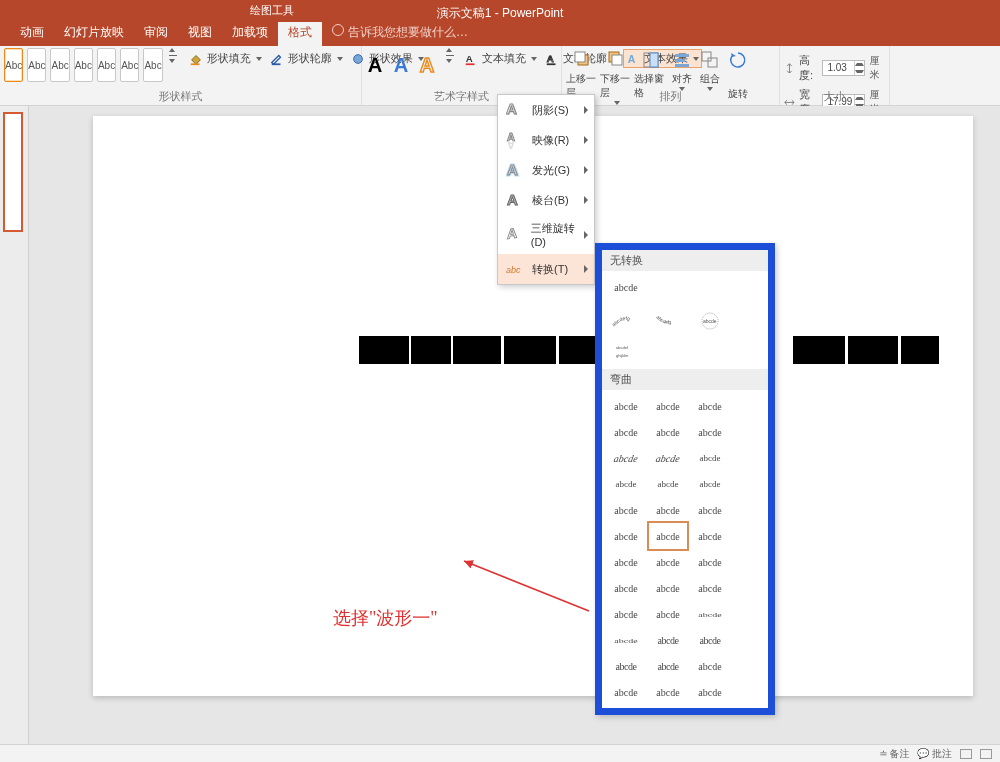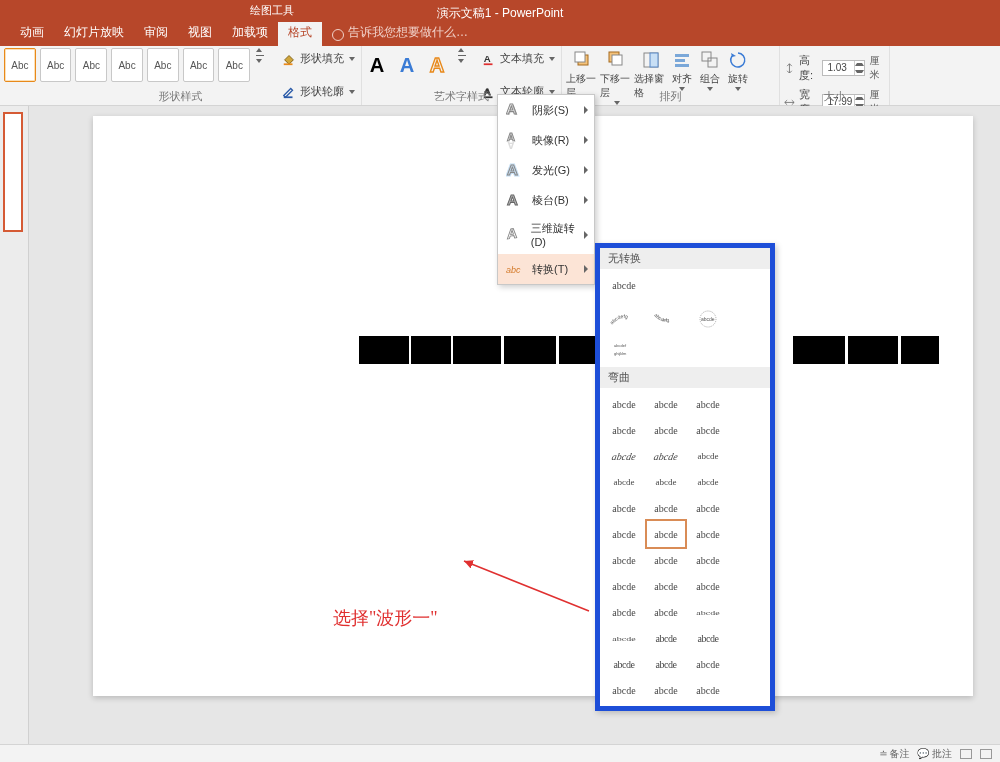--- a/index.html
+++ b/index.html
@@ -7,36 +7,36 @@
 
 
 .titlebar { height:22px; background:#b7472a; display:flex; align-items:flex-end; color:#fff; position:relative; }
 .titlebar .tooltab { position:absolute; left:244px; top:-1px; width:56px; text-align:center; font-size:11px; padding:4px 0; }
 .titlebar .doctitle { margin:0 auto; font-size:12px; }
 
 
 .tabs { height:24px; background:#b7472a; display:flex; align-items:flex-end; padding-left:10px; color:#fff; }
 .tabs .tab { padding:4px 10px 5px; font-size:12px; cursor:pointer;margin-top:48px; }
 .tabs .tab.active { background:#f3f3f3; color:#b7472a; margin-bottom:0; }
-.tabs .tell { margin-left:10px; color:#f0d0c8; display:flex; align-items:flex-end; gap:4px; font-size:12px; padding:4px 0 5px; }
+.tabs .tell { margin-left:10px; color:#f0d0c8; display:flex; align-items:flex-start; gap:4px; font-size:12px; padding:4px 0 5px; }
 .tabs .bulb { width:12px; height:12px; border:1px solid #f0d0c8; border-radius:50%; position:relative; }
 
 
 .ribbon { height:60px; background:#f3f3f3; border-bottom:1px solid #d4d4d4; display:flex; }
 .group { border-right:1px solid #e0e0e0; display:flex; flex-direction:column; justify-content:flex-start; padding:2px 4px 0; position:relative; }
 .group-row { display:flex; gap:4px; align-items:flex-start; flex:1; }
 .group-label { position:absolute; bottom:1px; left:0; right:0; text-align:center; font-size:11px; color:#777; }
 .shape-style-box { width:32px; height:34px; border:1px solid #c8c8c8; background:#fff; display:flex; align-items:center; justify-content:center; font-size:10px; color:#555; border-radius:2px; }
 .shape-style-box.sel { border:1px solid #e8891a; box-shadow:inset 0 0 0 1px #fbe0b8; }
 .gallery-more { width:14px; display:flex; flex-direction:column; justify-content:center; gap:3px; margin-left:2px; }
 .gallery-more .tri { width:0; height:0; border-left:3px solid transparent; border-right:3px solid transparent; }
 .gallery-more .up { border-bottom:4px solid #666; }
 .gallery-more .dn { border-top:4px solid #666; }
 .gallery-more .bar { width:8px; height:1px; background:#666; }
-.vstack { display:flex; flex-direction:column; gap:16px; font-size:11px; color:#444; padding-top:2px; }
+.vstack { display:flex; flex-direction:row; gap:4px; font-size:11px; color:#444; padding-top:2px; }
 .vstack .item { display:flex; align-items:center; gap:4px; padding:1px 2px; cursor:pointer; white-space:nowrap; }
 .vstack .item .tri-sm { width:0; height:0; border-left:3px solid transparent; border-right:3px solid transparent; border-top:4px solid #666; margin-left:1px; }
 .iconbox { width:14px; height:14px; display:inline-flex; align-items:center; justify-content:center; }
 .wordart-big { width:26px; height:34px; display:flex; align-items:center; justify-content:center; }
 .wordart-big svg { width:22px; height:26px; }
 .arrange-btn { display:flex; flex-direction:column; align-items:center; width:34px; font-size:10px; color:#444; padding-top:2px; cursor:pointer; }
 .arrange-btn .ic { width:20px; height:20px; margin-bottom:2px; }
 .arrange-btn .tri-sm { width:0;height:0;border-left:3px solid transparent;border-right:3px solid transparent;border-top:4px solid #666; margin-top:1px;}
 .size-row { display:flex; align-items:center; gap:4px; font-size:11px; color:#444; padding:1px 0; }
 .size-row .spin { width:50px; height:16px; border:1px solid #bbb; background:#fff; padding:0 12px 0 4px; position:relative; font-size:10px; line-height:14px; }
@@ -54,21 +54,21 @@
 .slide { position:absolute; left:64px; top:10px; width:880px; height:580px; background:#fff; box-shadow:0 2px 6px rgba(0,0,0,.2); }
 .blackbox { position:absolute; top:220px; height:28px; background:#000; }
 
 
 .text-effect-menu { position:absolute; left:497px; top:94px; width:98px; background:#fff; border:1px solid #c8c8c8; box-shadow:2px 2px 6px rgba(0,0,0,.2); z-index:10; }
 .text-effect-menu .mi { display:flex; align-items:center; gap:8px; padding:6px 8px; font-size:11px; color:#333; position:relative; cursor:pointer; }
 .text-effect-menu .mi .arrow { position:absolute; right:6px; width:0; height:0; border-top:4px solid transparent; border-bottom:4px solid transparent; border-left:4px solid #666; }
 .text-effect-menu .mi.active { background:#fce4d6; }
 .text-effect-menu .mi .aicon { width:18px; height:18px; }
 
-.transform-menu { position:absolute; left:595px; top:243px; width:180px; background:#fff; border:5px solid #1d4ed8; box-shadow:2px 2px 6px rgba(0,0,0,.2); z-index:11; max-height:510px; overflow:hidden; }
+.transform-menu { position:absolute; left:595px; top:243px; width:180px; background:#fff; border:7px solid #1d4ed8; box-shadow:2px 2px 6px rgba(0,0,0,.2); z-index:11; max-height:510px; overflow:hidden; }
 .transform-menu .section-h { background:#eee; padding:3px 8px; font-size:11px; color:#555; }
 .transform-menu .section-b { padding:6px 8px; display:flex; flex-wrap:wrap; gap:6px 10px; }
 .t-item { width:32px; height:20px; font-size:10px; color:#474747; display:flex; align-items:center; justify-content:center; font-family:"Times New Roman",serif; cursor:pointer; }
 .t-item.sel { outline:2px solid #d98c56; outline-offset:3px; padding:4px 2px; }
 .path-item { width:32px; height:24px; }
 .path-item svg { width:32px; height:24px; }
 
 
 .anno-line { position:absolute; z-index:5; }
 .anno-text { position:absolute; color:#e03030; font-size:18px; z-index:5; font-family:"SimSun","Microsoft YaHei"; }
@@ -254,21 +254,21 @@
       <div class="arrange-btn" style="width:28px;">
         <span class="ic">
           <svg viewBox="0 0 20 20">
               <rect x="2" y="2" width="9" height="9" fill="none" stroke="#888"></rect>
               <rect x="8" y="8" width="9" height="9" fill="none" stroke="#888"></rect>
             </svg>
         </span>
         <span>组合</span>
           <span class="tri-sm"></span>
       </div>
-      <div class="arrange-btn" style="width:28px;">
+      <div class="arrange-btn" style="width:28px;gap:15px;">
         <span class="ic">
           <svg viewBox="0 0 20 20">
               <path d="M10 3a7 7 0 1 1-6 3" fill="none" stroke="#3a7bd5" stroke-width="1.5"></path>
               <path d="M3 3l1 4 4-1z" fill="#3a7bd5"></path>
             </svg>
         </span>
         <span>旋转</span>
           <span class="tri-sm"></span>
       </div>
     </div>

